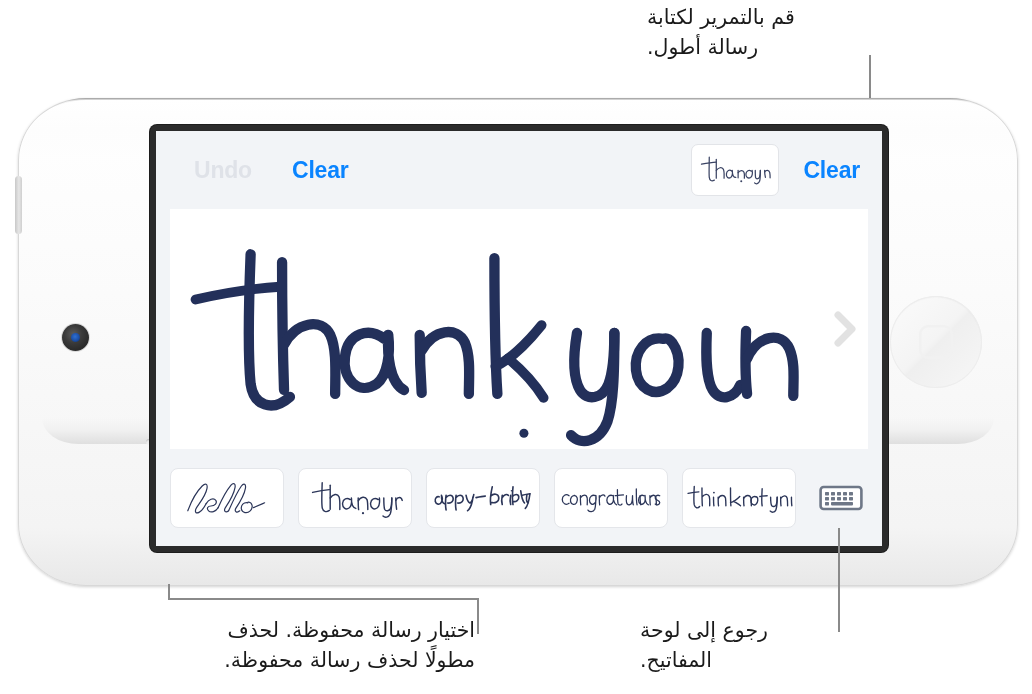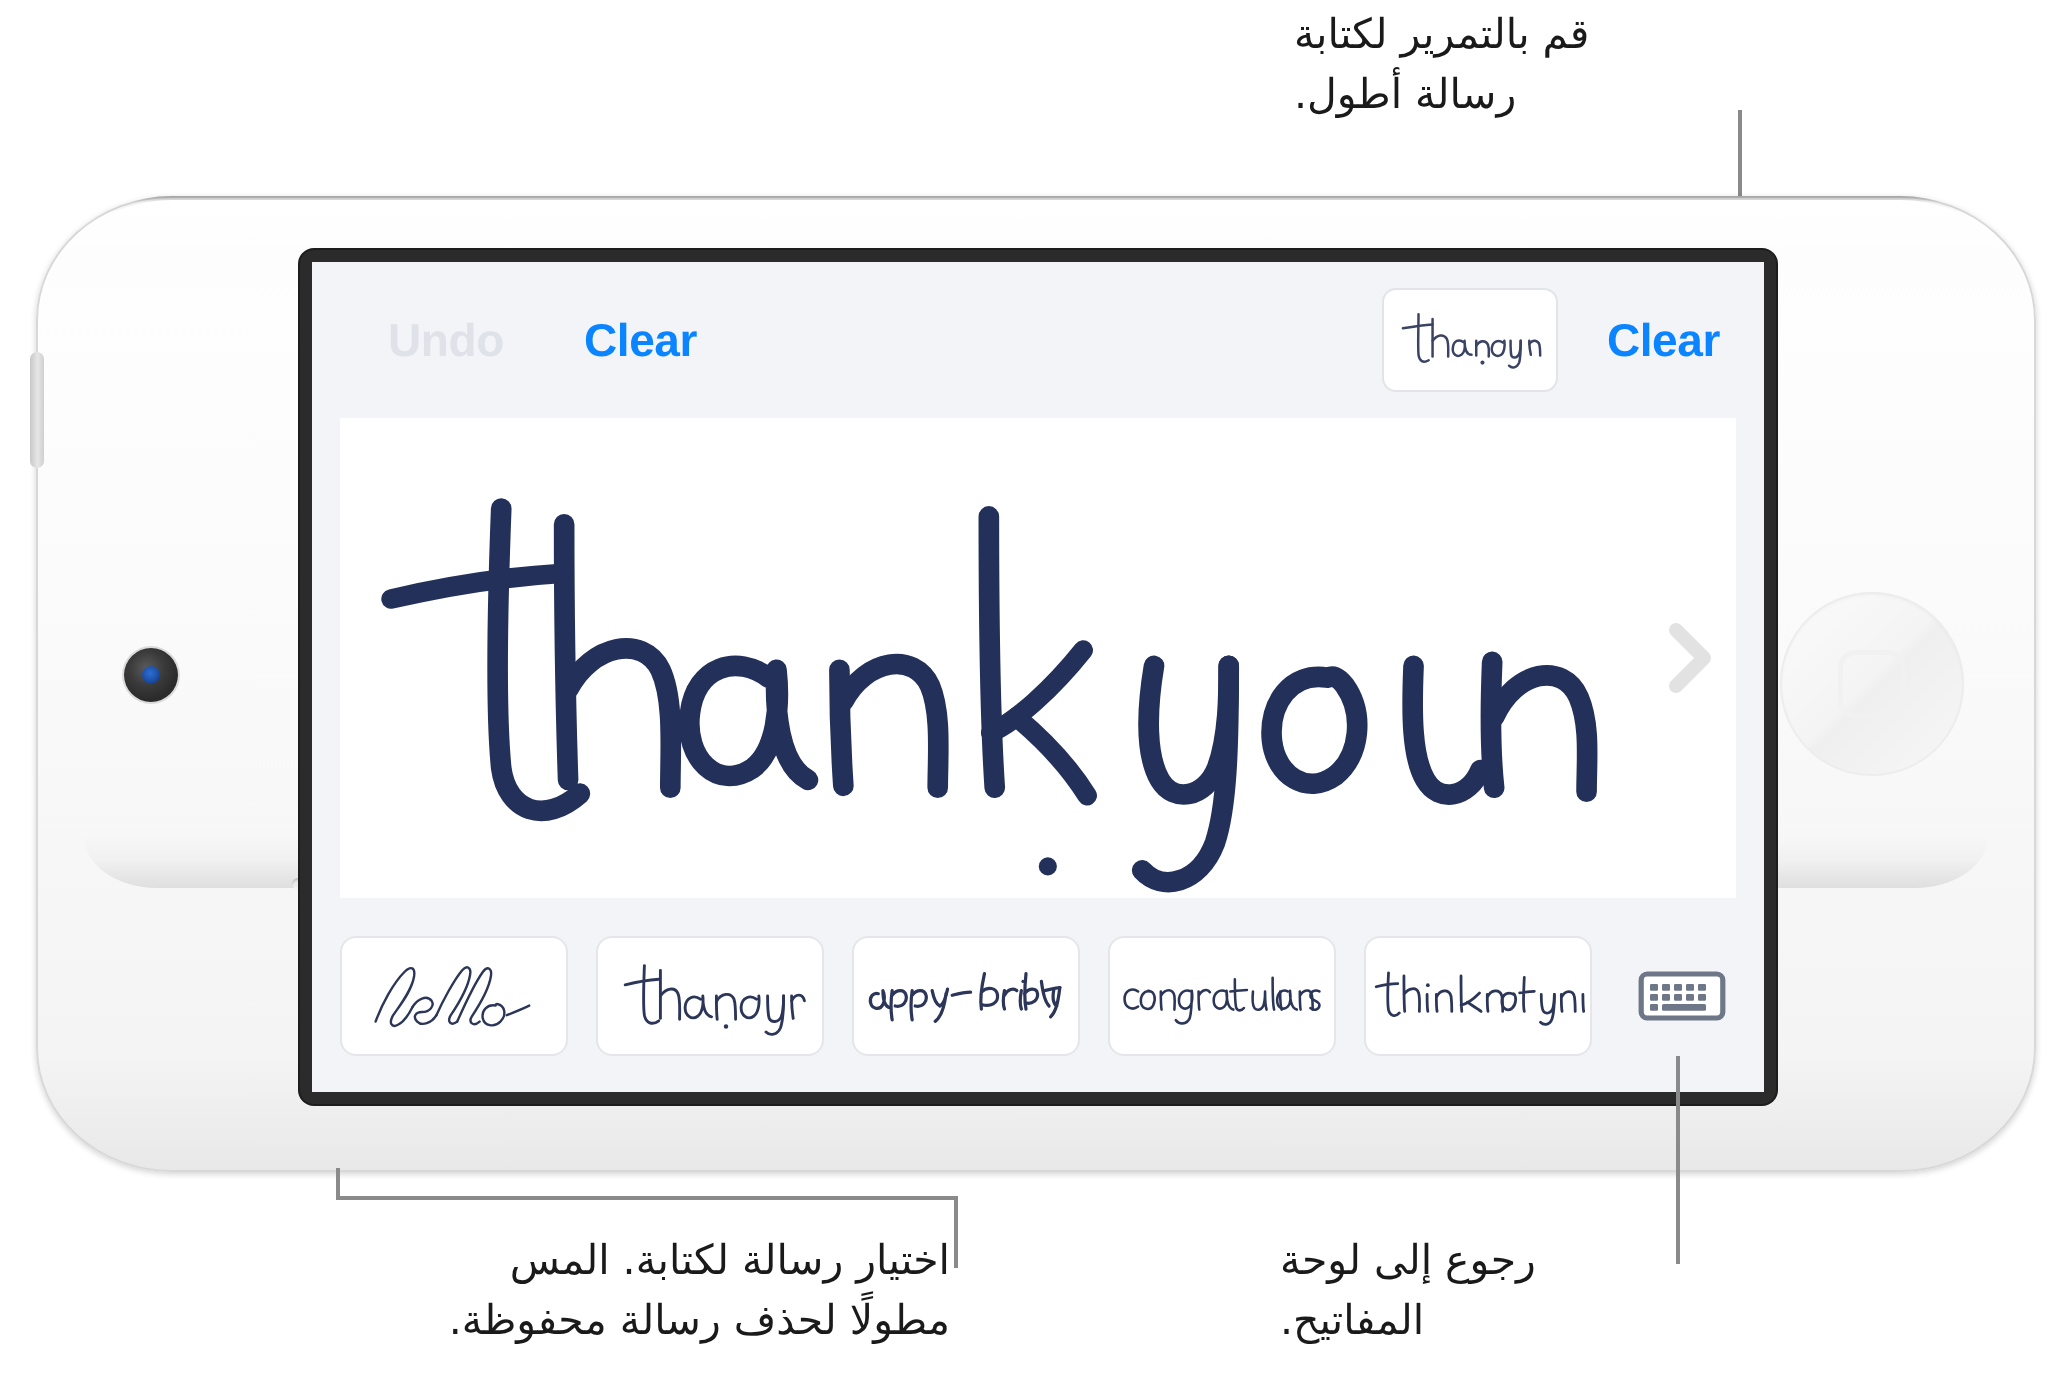--- a/index.html
+++ b/index.html
@@ -532,17 +532,17 @@
     </div>
   </div>
 </div>
 
 <div class="leader leader-v" id="leader-bl-v"></div>
 <div class="leader leader-h" id="leader-bl-h"></div>
 <div class="leader leader-v" id="leader-bl-v2"></div>
 
 <div class="leader leader-v" id="leader-br-v"></div>
 
-<div class="callout" id="callout-bottom-left">اختيار رسالة لكتابة. المس
+<div class="callout" id="callout-bottom-left">اختيار رسالة محفوظة. لحذف
 مطولًا لحذف رسالة محفوظة.</div>
 
 <div class="callout" id="callout-bottom-right">رجوع إلى لوحة
 المفاتيح.</div>
 
 </body></html>

